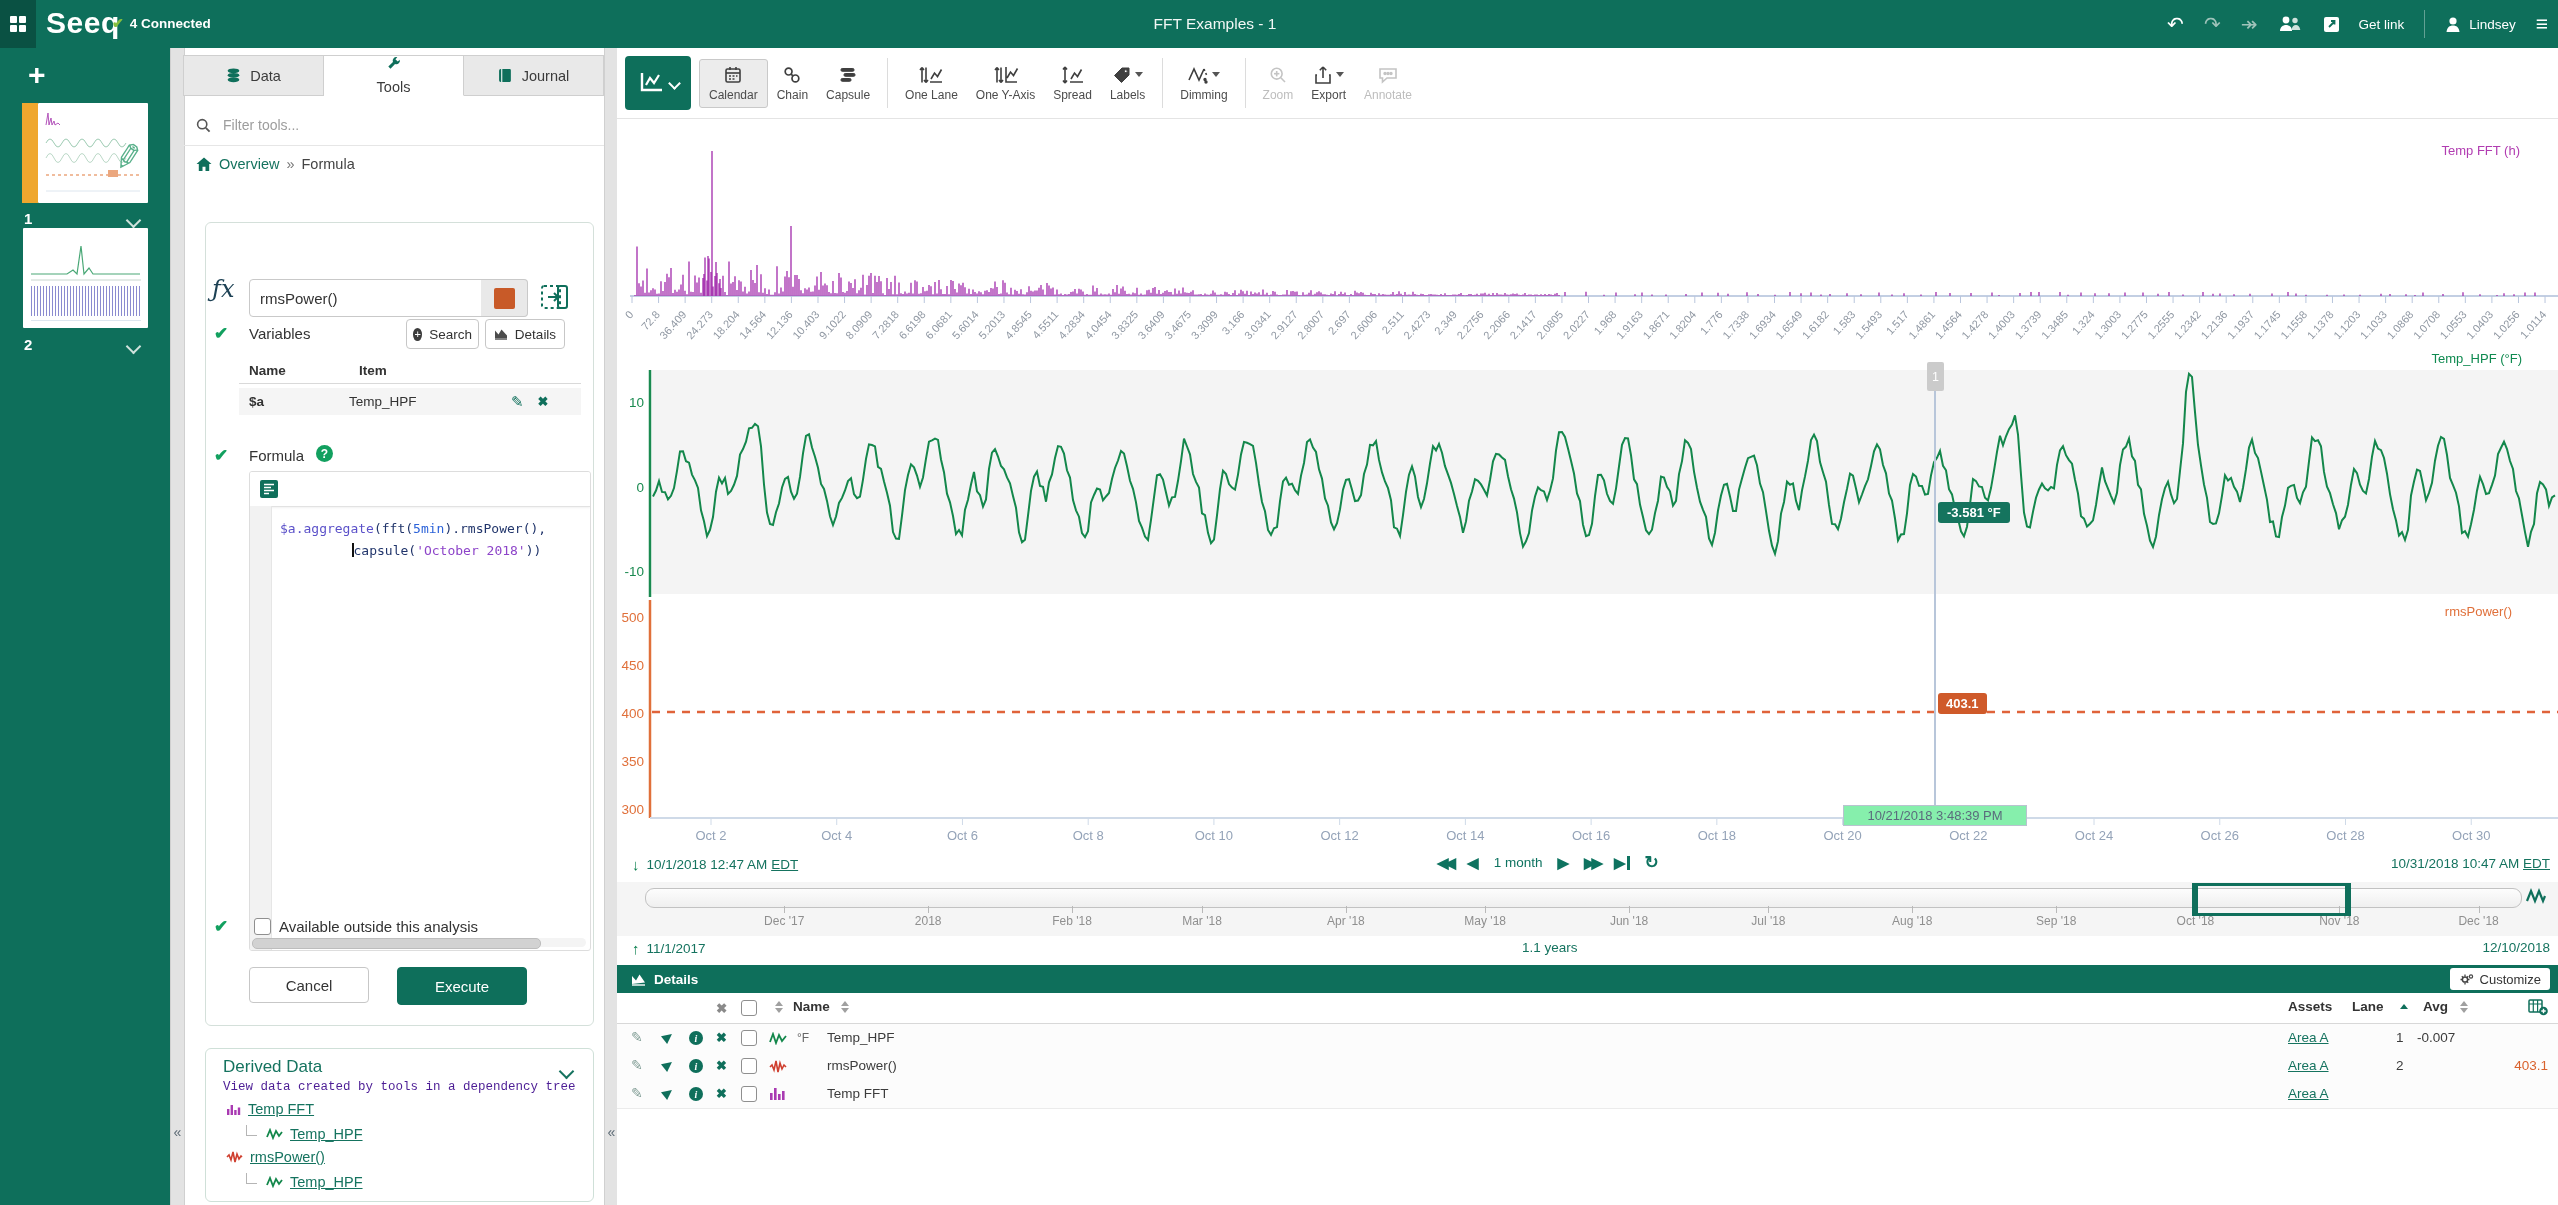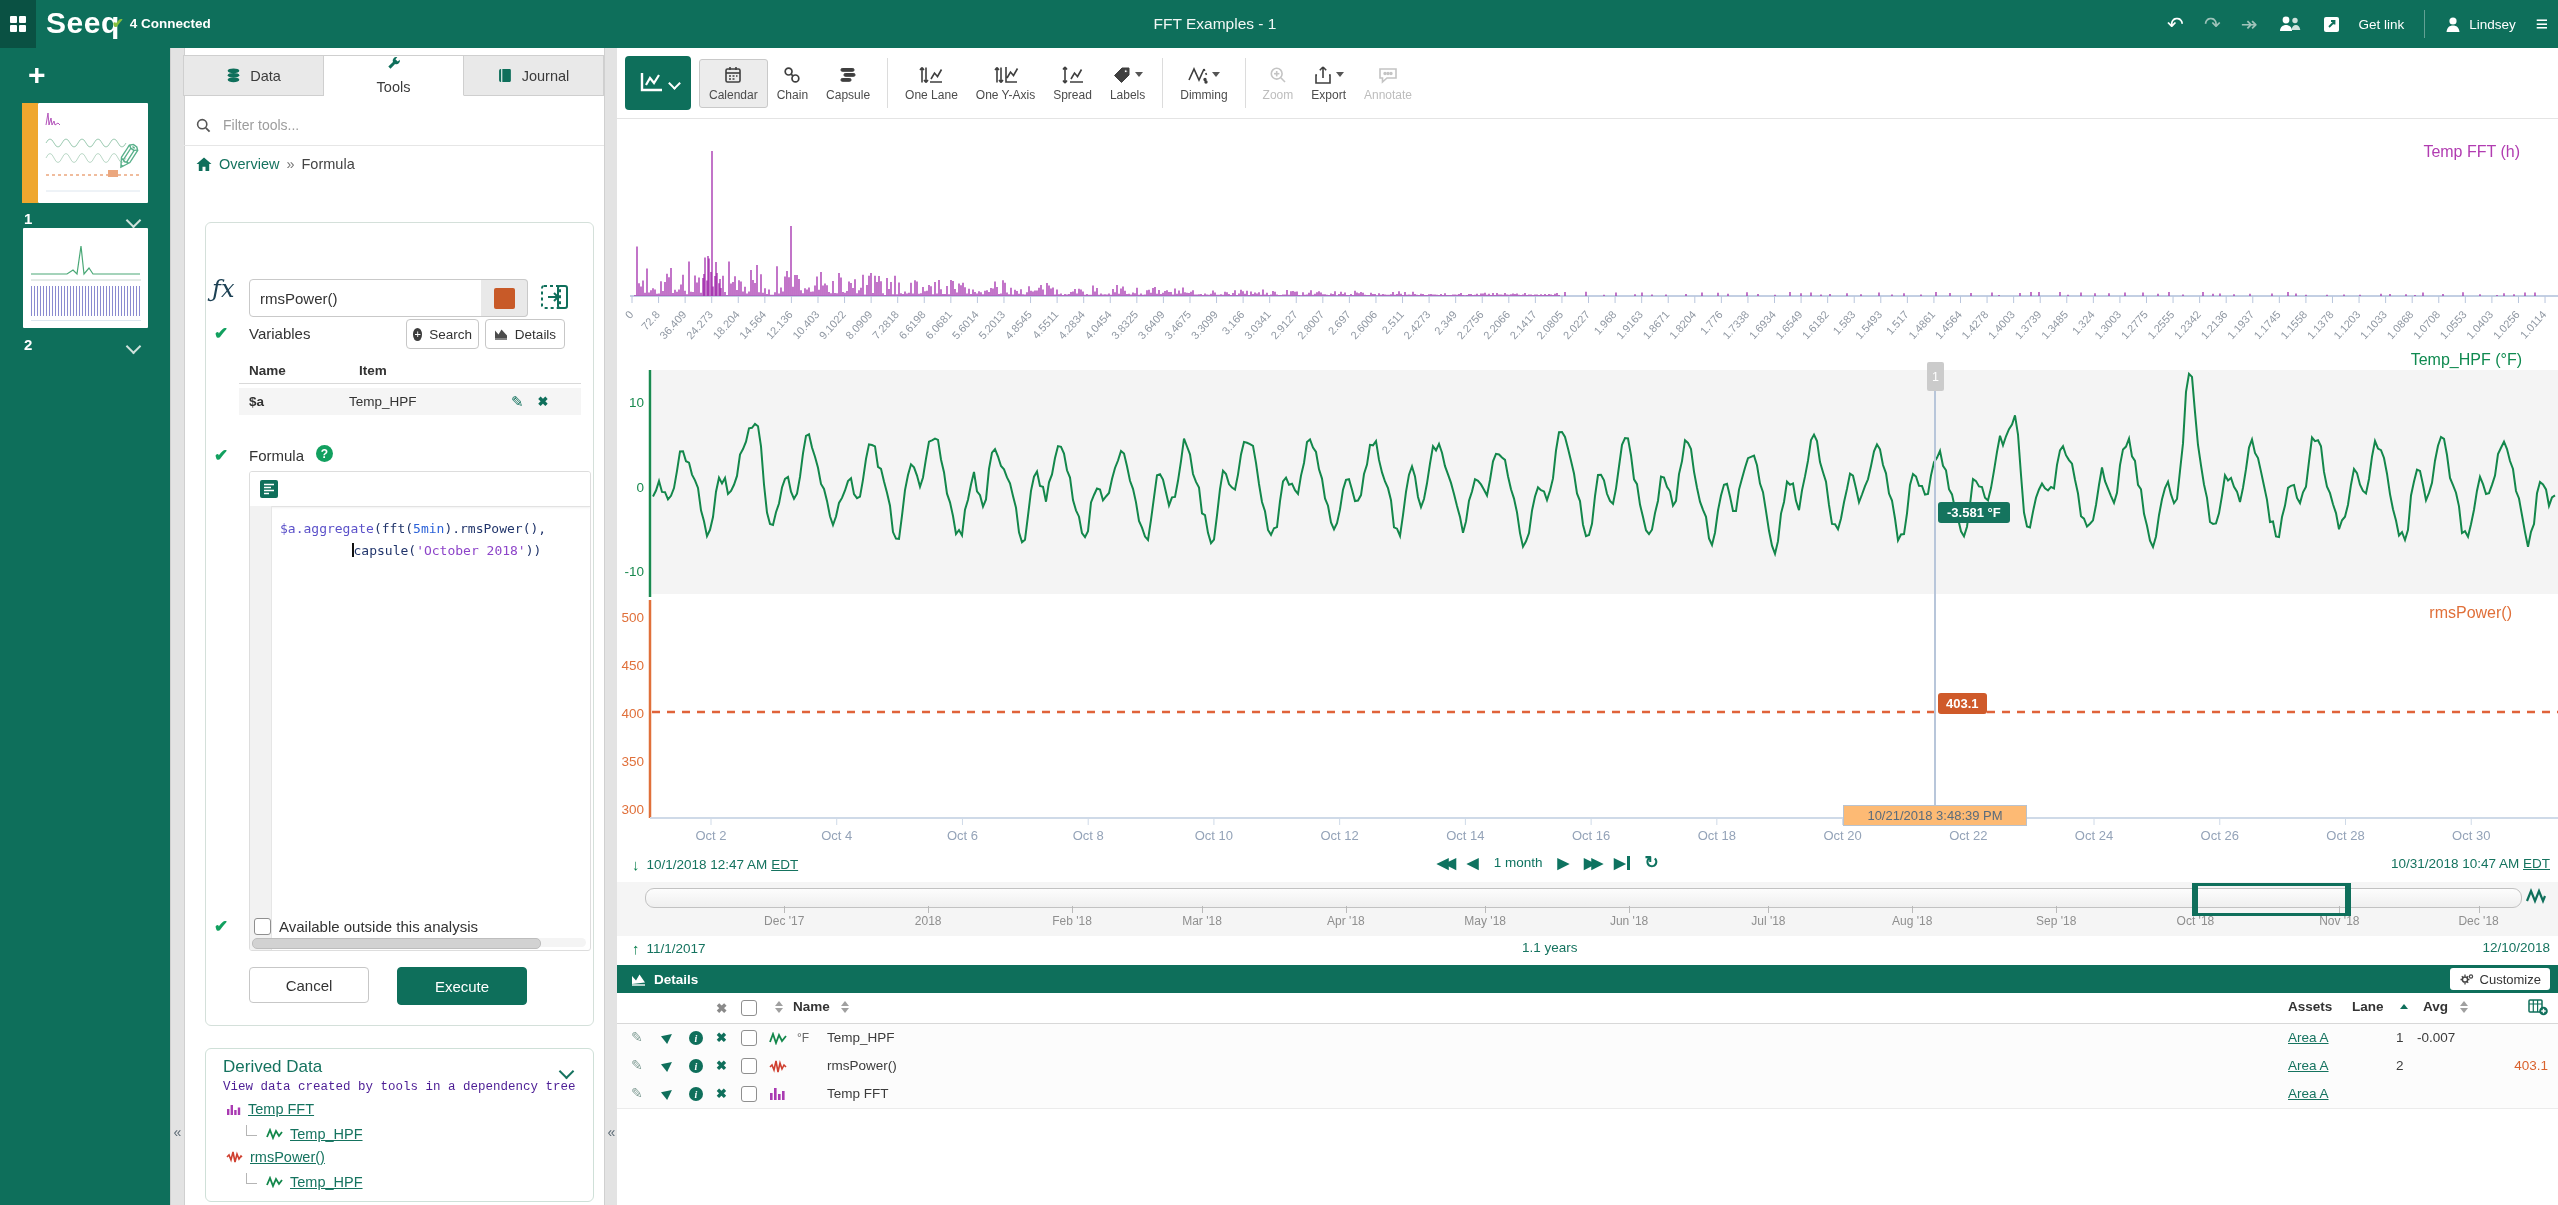--- a/index.html
+++ b/index.html
@@ -65,31 +65,31 @@
   
   #main{left:617px;top:48px;width:1941px;height:1157px;background:#fff;}
   #mtoolbar{left:0;top:0;width:1941px;height:70px;border-bottom:1px solid #e4e4e4;display:flex;align-items:center;background:#fff;z-index:5;}
   .tbtn{display:flex;flex-direction:column;align-items:center;justify-content:center;gap:3px;color:#4c4c4c;font-size:12px;padding:5px 9px;border-radius:3px;}
   .tbtn svg{stroke:#3f3f3f;}
   .tbtn.active{background:#ececec;border:1px solid #c9c9c9;}
   .tbtn.dis{color:#bdbdbd;} .tbtn.dis svg{stroke:#c4c4c4;}
   .tsep{width:1px;height:50px;background:#dcdcdc;margin:0 8px;}
   .caret{display:inline-block;width:0;height:0;border-left:4px solid transparent;border-right:4px solid transparent;border-top:5px solid #555;margin-left:3px;}
   #viewbtn{width:66px;height:54px;background:#0e6f5b;border-radius:4px;margin:0 8px 0 8px;display:flex;align-items:center;justify-content:center;gap:4px;}
-  .serieslabel{font-size:16px;z-index:4;}
+  .serieslabel{font-size:13px;z-index:4;}
   #fftsvg{left:0;top:70px;z-index:2;}
   #lanesvg{left:0;top:297px;z-index:2;}
   #fftticks text{fill:#8f97a2;font-size:11px;font-family:"Liberation Sans",sans-serif;}
   #lanebg1{left:35px;top:322px;width:1906px;height:224px;background:#f4f4f4;z-index:1;}
   .ylab-g{fill:#1a8a50;font-size:13.5px;font-family:"Liberation Sans",sans-serif;}
   .ylab-o{fill:#e0703a;font-size:13.5px;font-family:"Liberation Sans",sans-serif;}
   #lanebadge{left:1310px;top:314px;width:17px;height:29px;background:#cbcbcb;color:#fff;font-size:12.5px;display:flex;align-items:center;justify-content:center;border-radius:2px;z-index:6;}
   #tipgreen{left:1321px;top:454px;background:#15745e;color:#fff;font-size:13px;font-weight:bold;padding:3px 9px;border-radius:3px;z-index:6;}
   #tiporange{left:1321px;top:645px;background:#cf5a2a;color:#fff;font-size:13px;font-weight:bold;padding:3px 8px;border-radius:3px;z-index:6;}
-  #tiptime{left:1226px;top:757px;width:182px;background:#fdba74;border:1px solid #b9c3cf;color:#5a6b7c;font-size:13px;text-align:center;padding:2px 0;z-index:6;}
+  #tiptime{left:1226px;top:757px;width:182px;background:#86efac;border:1px solid #b9c3cf;color:#5a6b7c;font-size:13px;text-align:center;padding:2px 0;z-index:6;}
   #xdates{left:0;top:780px;width:1941px;height:20px;z-index:3;}
   #xdates span{position:absolute;width:70px;text-align:center;color:#94a3b8;font-size:13px;}
   #rangerow{left:0;top:804px;width:1941px;height:26px;z-index:3;color:#15735f;font-size:13.5px;}
   .garrow{color:#0d8050;font-weight:bold;font-size:15px;}
   #navctl{left:820px;top:0px;display:flex;align-items:center;gap:15px;color:#0e7360;font-size:15px;font-weight:bold;}
   .navg{letter-spacing:-4px;}
   #tlstrip{left:0;top:834px;width:1941px;height:54px;background:#f5f5f5;z-index:1;}
   #tltrack{left:28px;top:840px;width:1875px;height:18px;background:linear-gradient(#fdfdfd,#efefef);border:1px solid #c2c2c2;border-radius:9px;z-index:2;}
   #tlsel{left:1575px;top:835px;width:147px;height:27px;border:3px solid #0f6f5b;border-left-width:6px;border-right-width:6px;background:transparent;z-index:3;}
   #tlicon{left:1908px;top:838px;z-index:3;}

